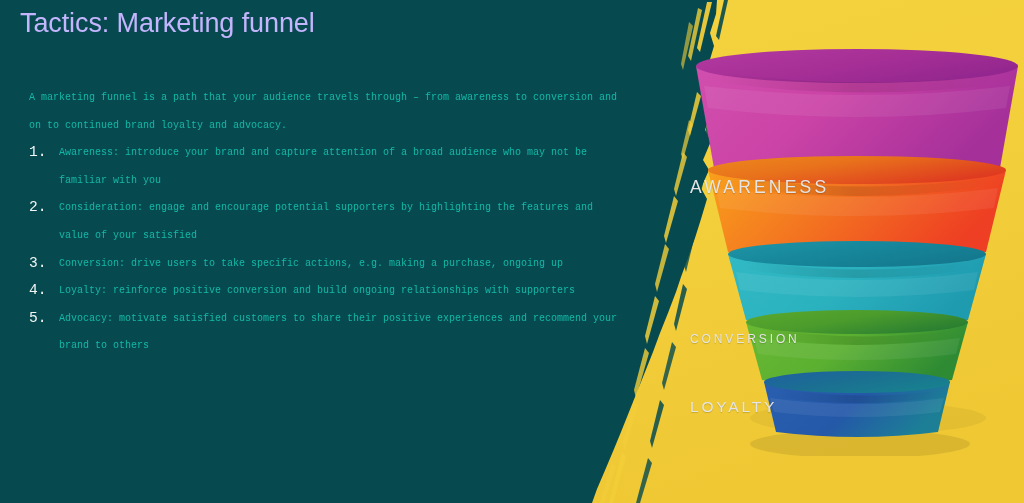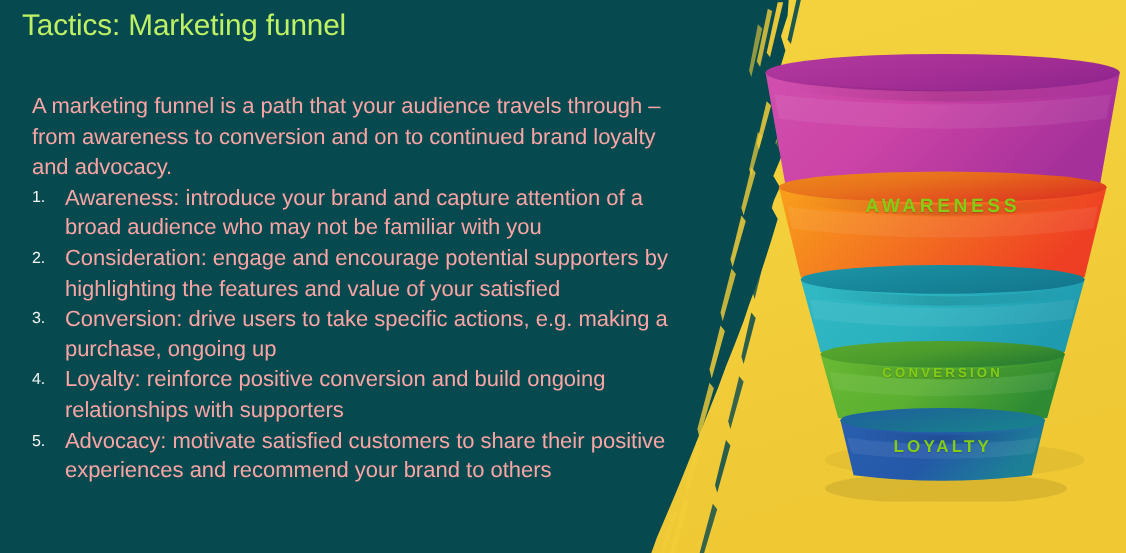--- a/index.html
+++ b/index.html
@@ -24,36 +24,37 @@
     pointer-events: none;
   }
   .yellow-panel svg { display: block; width: 1024px; height: 503px; }
 
   
   .slide-title {
     position: absolute;
     left: 20px;
     top: 7px;
     width: 600px;
-    color: #bef264;
+    color: #c4b5fd;
     font-size: 27px;
     font-weight: 400;
     letter-spacing: -0.1px;
     line-height: 1.25;
   }
 
   .body-copy {
     position: absolute;
     left: 29px;
     top: 84px;
     width: 596px;
-    color: #fca5a5;
-    font-size: 20px;
+    color: #14b8a6;
+    font-size: 10px;
     line-height: 27.6px;
     font-weight: 400;
+    font-family: Liberation Mono, monospace;
   }
   .intro {
     margin: 0 0 0 0;
   }
   ol.steps {
     list-style: none;
     margin: 0;
     padding: 0;
     counter-reset: stepc;
   }
@@ -79,23 +80,23 @@
     position: absolute;
     left: 690px;
     top: 46px;
     width: 334px;
     height: 410px;
   }
   .funnel svg { display: block; width: 334px; height: 410px; }
 
   .funnel-label {
     position: absolute;
-    color: #84cc16;
-    font-weight: 700;
-    text-align: center;
+    color: #e5e5e5;
+    font-weight: 400;
+    text-align: left;
     letter-spacing: 3.2px;
     text-shadow: 0 1px 1px rgba(0,0,0,0.18);
     white-space: nowrap;
     pointer-events: none;
   }
   .lbl-awareness     { left: 0;   top: 131px; width: 334px; font-size: 17.5px; }
   .lbl-consideration { left: 0;   top: 212px; width: 334px; font-size: 16.5px; letter-spacing: 2.9px; }
   .lbl-conversion    { left: 0;   top: 286px; width: 334px; font-size: 12px;   letter-spacing: 2.9px; }
   .lbl-loyalty       { left: 0;   top: 352px; width: 334px; font-size: 15.5px; letter-spacing: 2.8px; }
   .lbl-advocacy      { left: 0;   top: 409px; width: 334px; font-size: 15.5px; letter-spacing: 2.8px; }

